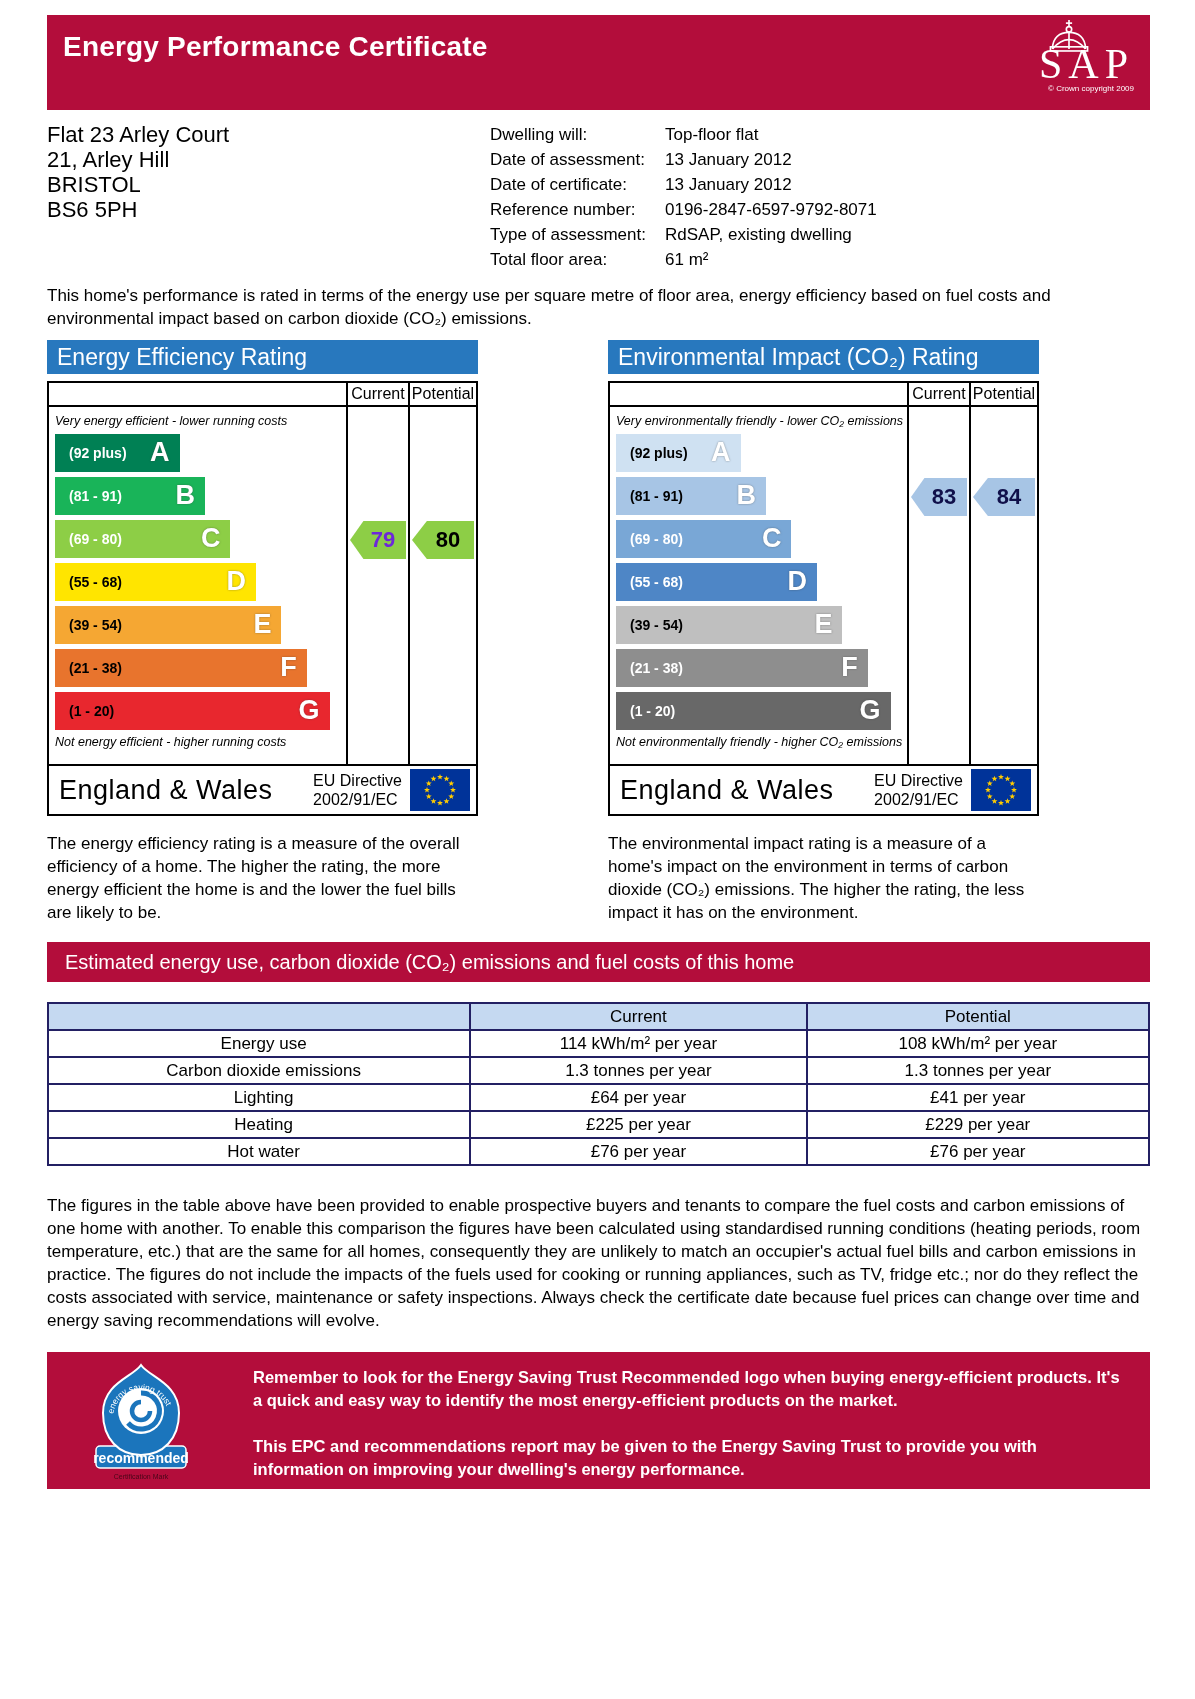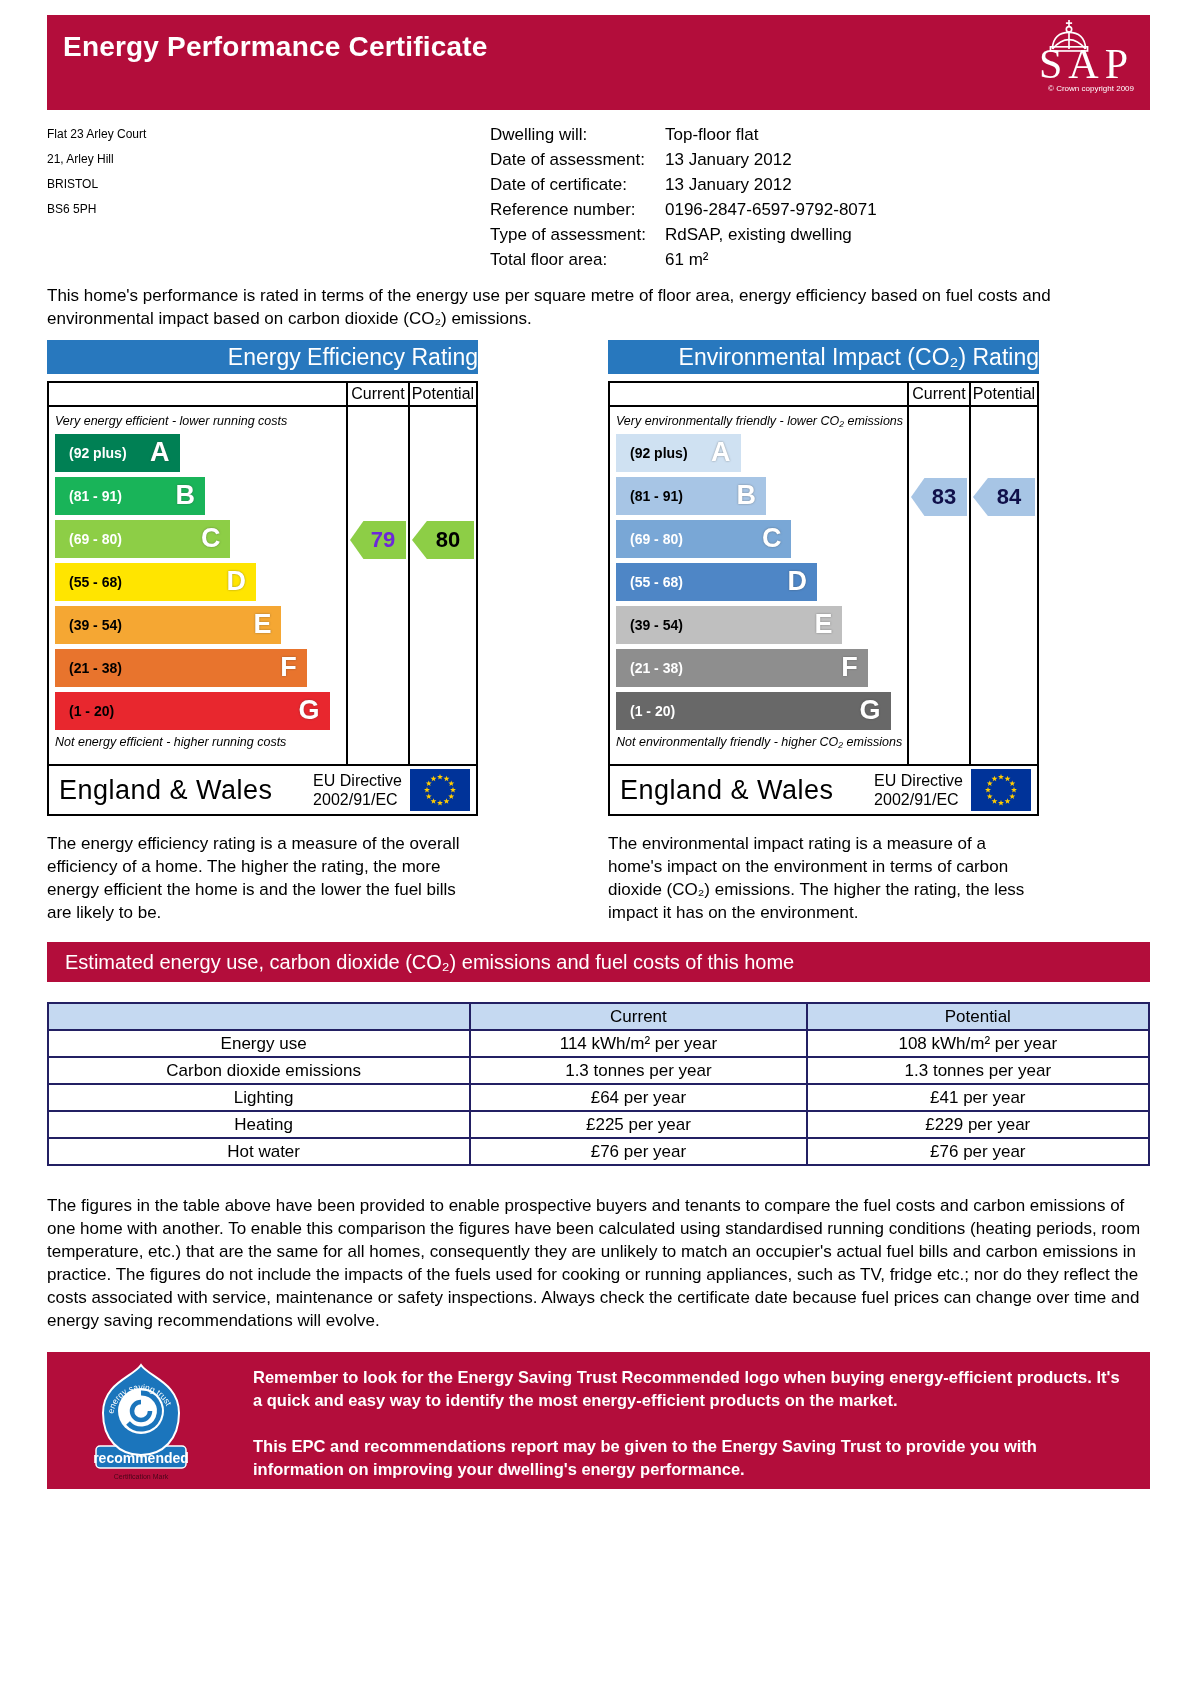--- a/index.html
+++ b/index.html
@@ -17,34 +17,34 @@
     padding:16px 0 0 16px;
   }
   .header-title { font-size:28px; font-weight:bold; letter-spacing:.2px; }
   .sap-logo { position:absolute; right:16px; top:4px; text-align:right; width:130px; }
   .sap-crown { display:block; margin:0 auto -10px auto; }
   .sap-text { font-family:"Liberation Serif","DejaVu Serif",serif; font-size:42px; color:#fff; letter-spacing:6px; line-height:44px; }
   .sap-copy { font-size:8px; color:#fff; margin-top:-2px; }
 
   
   .info-section { display:flex; margin-top:12px; }
-  .address-block { width:443px; font-size:12px; line-height:25px; }
+  .address-block { width:443px; font-size:22px; line-height:25px; }
   .details-block { flex:1; font-size:17px; }
   .detail-row { display:flex; line-height:25px; }
   .detail-label { width:175px; }
   .detail-value { flex:1; }
 
   .intro-text { margin-top:12px; font-size:17px; line-height:23px; }
 
   
   .panels-row { display:flex; gap:130px; margin-top:10px; }
   .panel { width:431px; }
   .panel-title {
     background:#2878be; color:#fff; font-size:23px; height:34px; line-height:34px;
-    padding-left:10px; margin-bottom:7px;text-align:right;
+    padding-left:10px; margin-bottom:7px;
   }
   .rating-table { border:2px solid #000; background:#fff; }
   .rt-header { display:grid; grid-template-columns:1fr 62px 68px; border-bottom:2px solid #000; }
   .rt-header div { font-size:16px; text-align:center; padding:2px 0; }
   .rt-hdr-cur, .rt-hdr-pot { border-left:2px solid #000; }
   .rt-body { display:grid; grid-template-columns:1fr 62px 68px; height:357px; }
   .rt-scale { padding:4px 8px 4px 6px; overflow:hidden; }
   .scale-caption { font-size:12.5px; font-style:italic; height:20px; line-height:20px; white-space:nowrap; }
   .band-row { height:43px; display:flex; align-items:center; }
   .band-bar { height:38px; display:flex; align-items:center; min-width:120px; }

